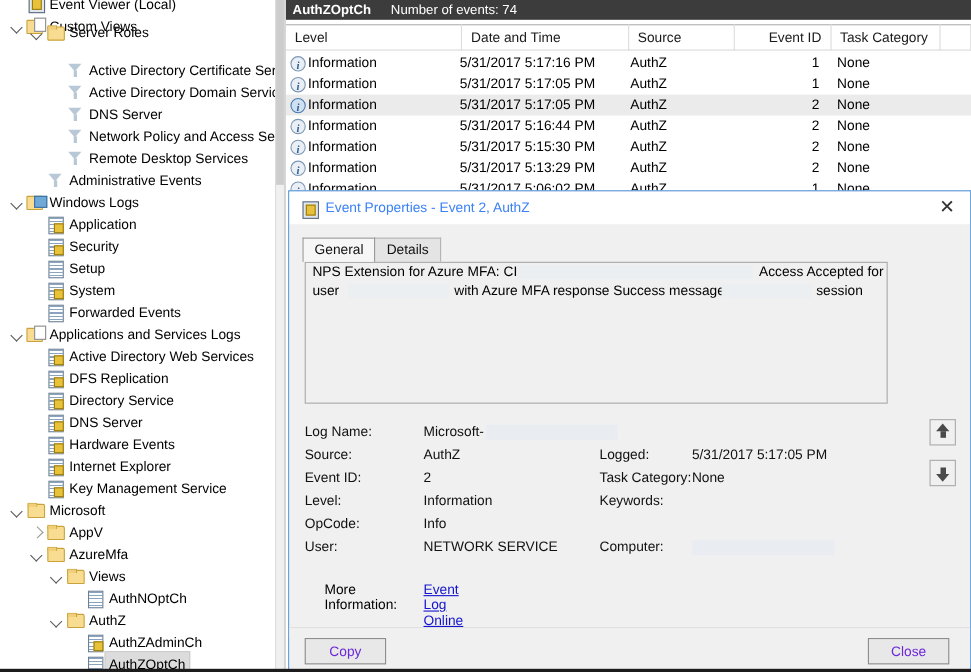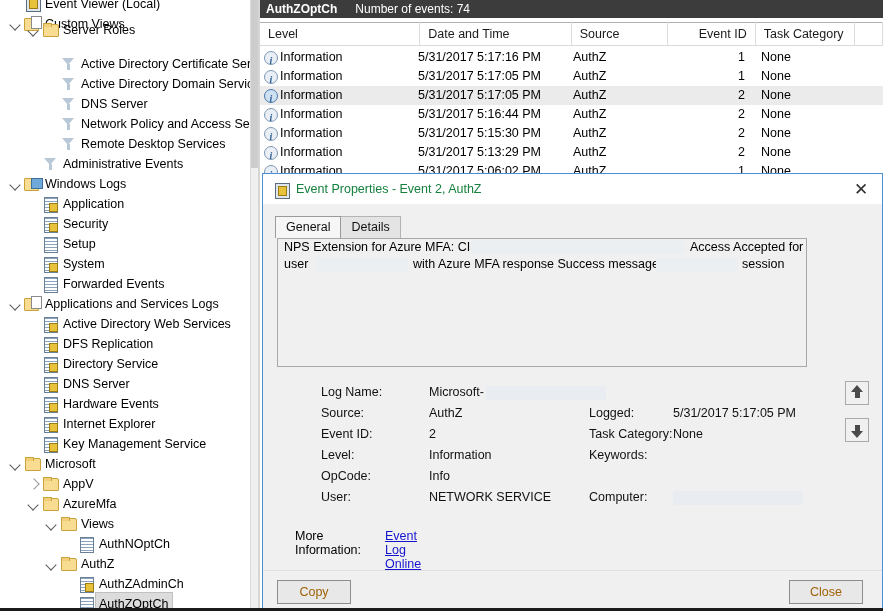--- a/index.html
+++ b/index.html
@@ -177,21 +177,21 @@
     position: absolute; left: 262px; top: 173px; width: 621px; height: 438px;
     background: #f0f0f0;
     border: 1px solid #4a90d9;
     overflow: hidden;
   }
   #dlg-title {
     position: absolute; left: 0; top: 0; width: 619px; height: 30px;
     background: #ffffff; display: flex; align-items: center;
   }
   #dlg-title .dico { width: 16px; height: 16px; margin-left: 9px; position: relative; }
-  #dlg-title .dtxt { margin-left: 8px; font-size: 12.5px; color: #15803d; }
+  #dlg-title .dtxt { margin-left: 8px; font-size: 12.5px; color: #3b82f6; }
   #dlg-close {
     position: absolute; right: 0; top: 0; width: 42px; height: 30px;
     display: flex; align-items: center; justify-content: center;
     font-size: 17px; color: #333; font-family: "DejaVu Sans", sans-serif;
   }
 
   #dlg-body {
     position: absolute; left: 0; top: 30px; width: 619px; height: 376px;
     background: #f0f0f0;
   }
@@ -207,21 +207,21 @@
   #msgbox {
     position: absolute; left: 14px; top: 34px; width: 530px; height: 129px;
     background: #f0f0f0; border: 1px solid #a8a8a8;
     font-size: 12.5px; color: #000; overflow: hidden;
   }
   .msgline { position: relative; height: 17px; line-height: 17px; white-space: nowrap; }
   .msgline .seg { position: absolute; top: 0; }
   .redact { display:inline-block; background:#eceff2; height: 13px; vertical-align: middle; }
 
   .fields { position: absolute; left: 14px; top: 178px; width: 595px; }
-  .frow { position: relative; height: 21px; line-height: 21px; font-size: 12.5px; margin-left: 44px; }
+  .frow { position: relative; height: 21px; line-height: 21px; font-size: 12.5px; }
   .frow .lab { position: absolute; left: 0; color: #111; }
   .frow .val { position: absolute; left: 108px; color: #111; }
   .frow .lab2 { position: absolute; left: 268px; color: #111; }
   .frow .val2 { position: absolute; left: 352px; color: #111; }
   .redbox { display:inline-block; background:#e9edf2; height:14px; vertical-align:middle; }
 
   .morerow { position: absolute; left: 14px; top: 325px; font-size: 12.5px; }
   .morerow .lab { position: absolute; left: 18px; }
   .morerow a { position: absolute; left: 108px; color: #1414cf; text-decoration: underline; }
 
@@ -250,21 +250,21 @@
     content:""; position:absolute; left:-2.5px; top:-5px; width:5px; height:6px; background:#4a4a4a;
   }
 
   #dlg-footer {
     position: absolute; left: 0; top: 396px; width: 619px; height: 42px;
     background: #f0f0f0; border-top: 1px solid #e0e0e0;
   }
   .dbtn {
     position: absolute; top: 9px; width: 74px; height: 24px;
     background: #e8e8e8; border: 1px solid #8d8d8d;
-    font-size: 12.5px; color: #a16207;
+    font-size: 12.5px; color: #6d28d9;
     display: flex; align-items: center; justify-content: center; text-align: center;
   }
   #btn-copy { left: 14px; }
   #btn-close { left: 526px; }
 
   #bottom-border { position:absolute; left:0; top:608px; width:883px; height:3px; background:#1b1b1b; }
 </style>
 </head>
 <body>
 

